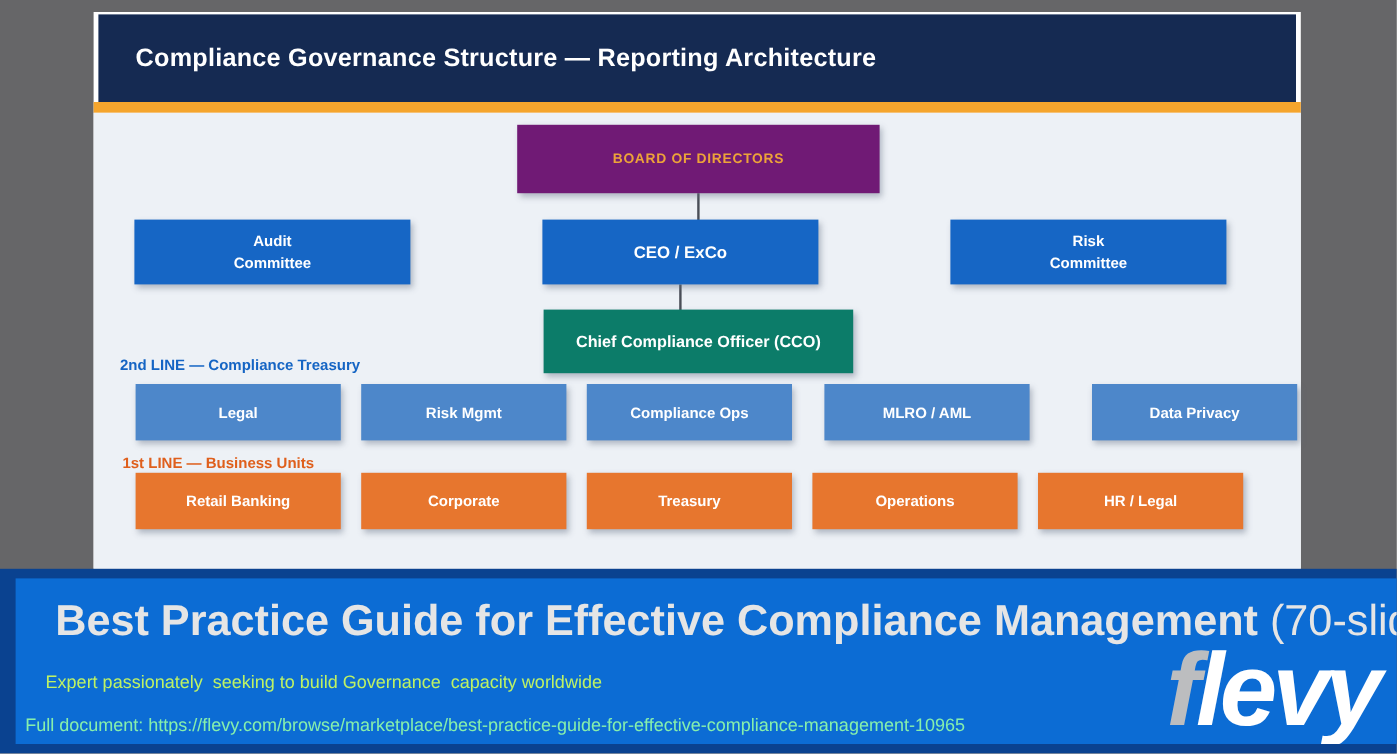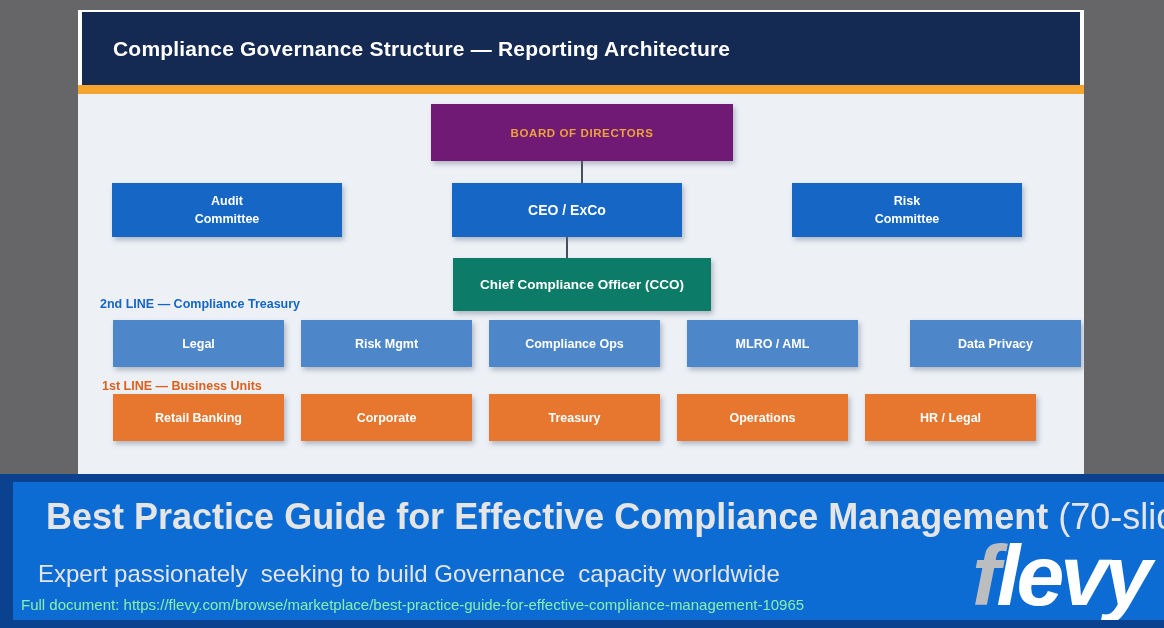--- a/index.html
+++ b/index.html
@@ -29,21 +29,21 @@
   .lbl-blue   { color:#1565c4; }
   .lbl-orange { color:#df5f1c; }
 
   
   .banner { position:absolute; left:0; top:474px; width:1164px; height:154px; background:#0a4290; }
   .banner-inner { position:absolute; left:13px; top:8px; right:0; bottom:8px; background:#0c6cd4; overflow:hidden; }
   .banner-title { position:absolute; left:33px; top:14px; white-space:nowrap; color:#e5e5e5;
                   font-size:36px; z-index:3; }
   .banner-title .bold-part { font-weight:bold; }
   .banner-title .light-part { font-weight:normal; }
-  .banner-subtitle { position:absolute; left:25px; top:78px; color:#e5e5e5; font-size:24px;
+  .banner-subtitle { position:absolute; left:25px; top:78px; color:#bef264; font-size:15px;
                      white-space:pre; z-index:3;text-align:center; }
   .banner-link { position:absolute; left:8px; top:114px; font-size:15px; color:#86efac;
                  white-space:nowrap; z-index:3; }
   .flevy-logo { position:absolute; right:16px; bottom:2px; z-index:2;
                 font-size:86px; font-weight:bold; font-style:italic; letter-spacing:-4px; line-height:1; }
   .flevy-logo .logo-f { color:#bcbdbf; }
   .flevy-logo .logo-rest { color:#ffffff; }
 </style>
 </head>
 <body>

